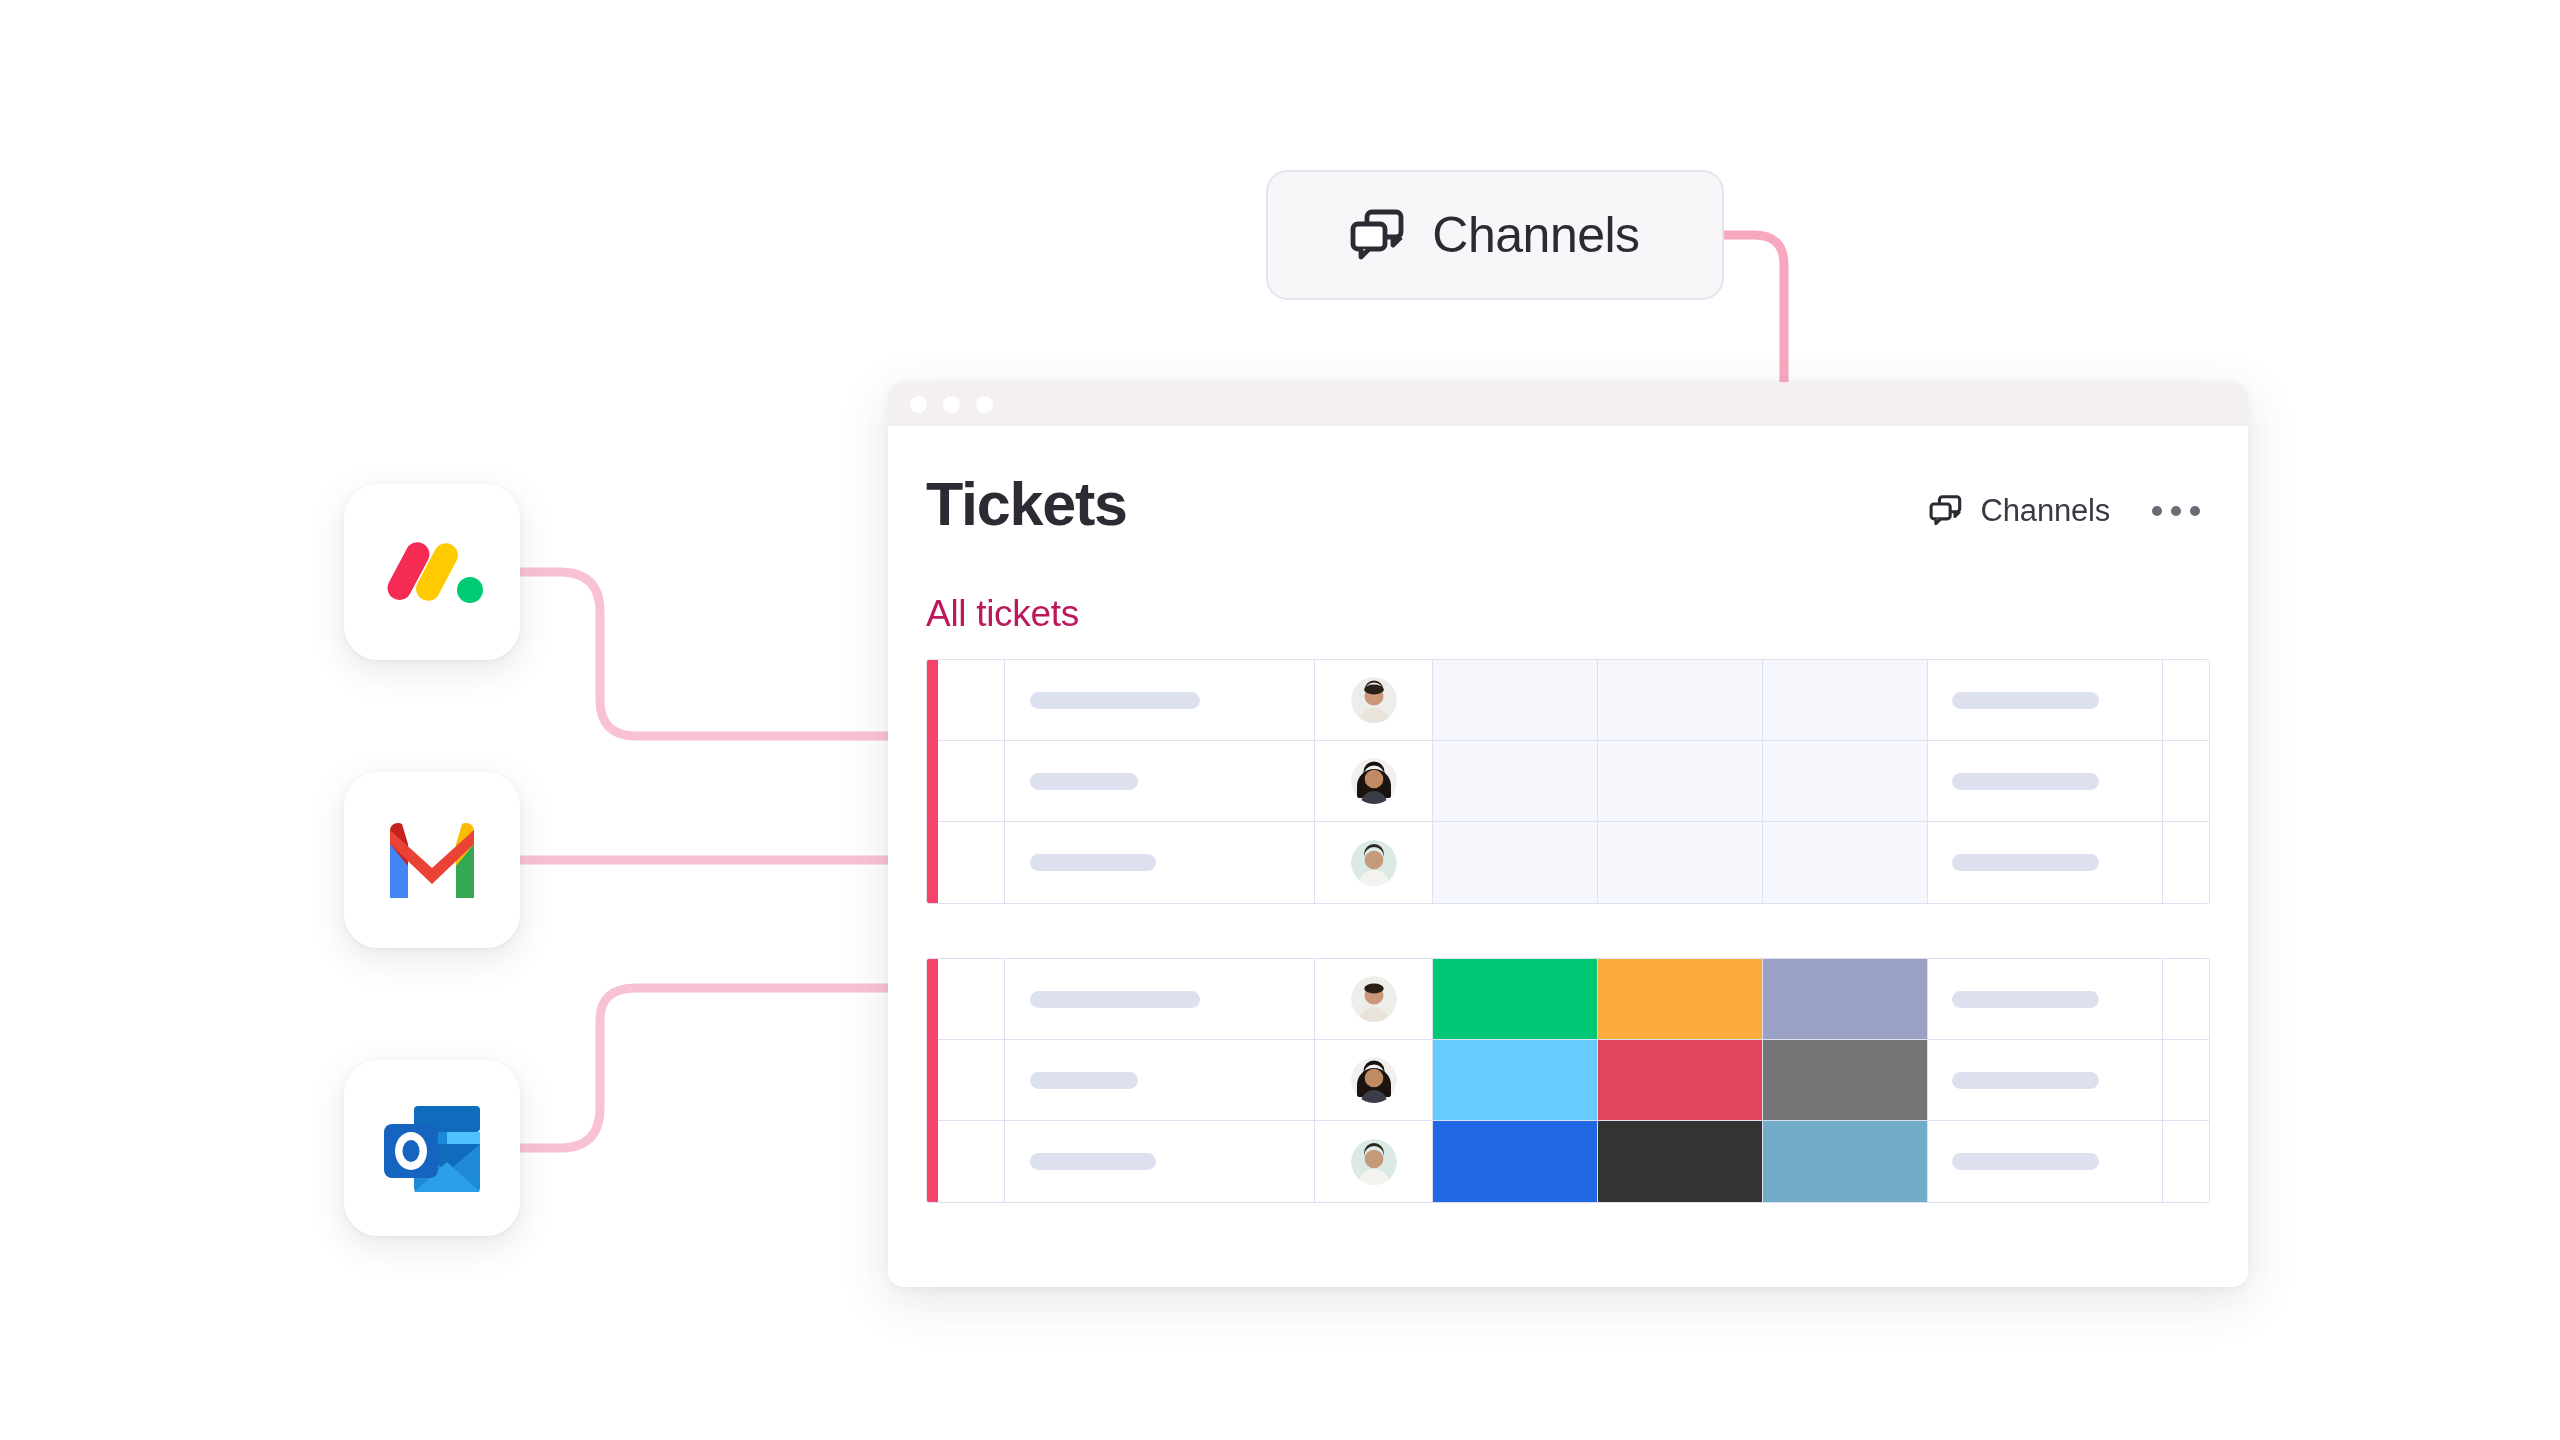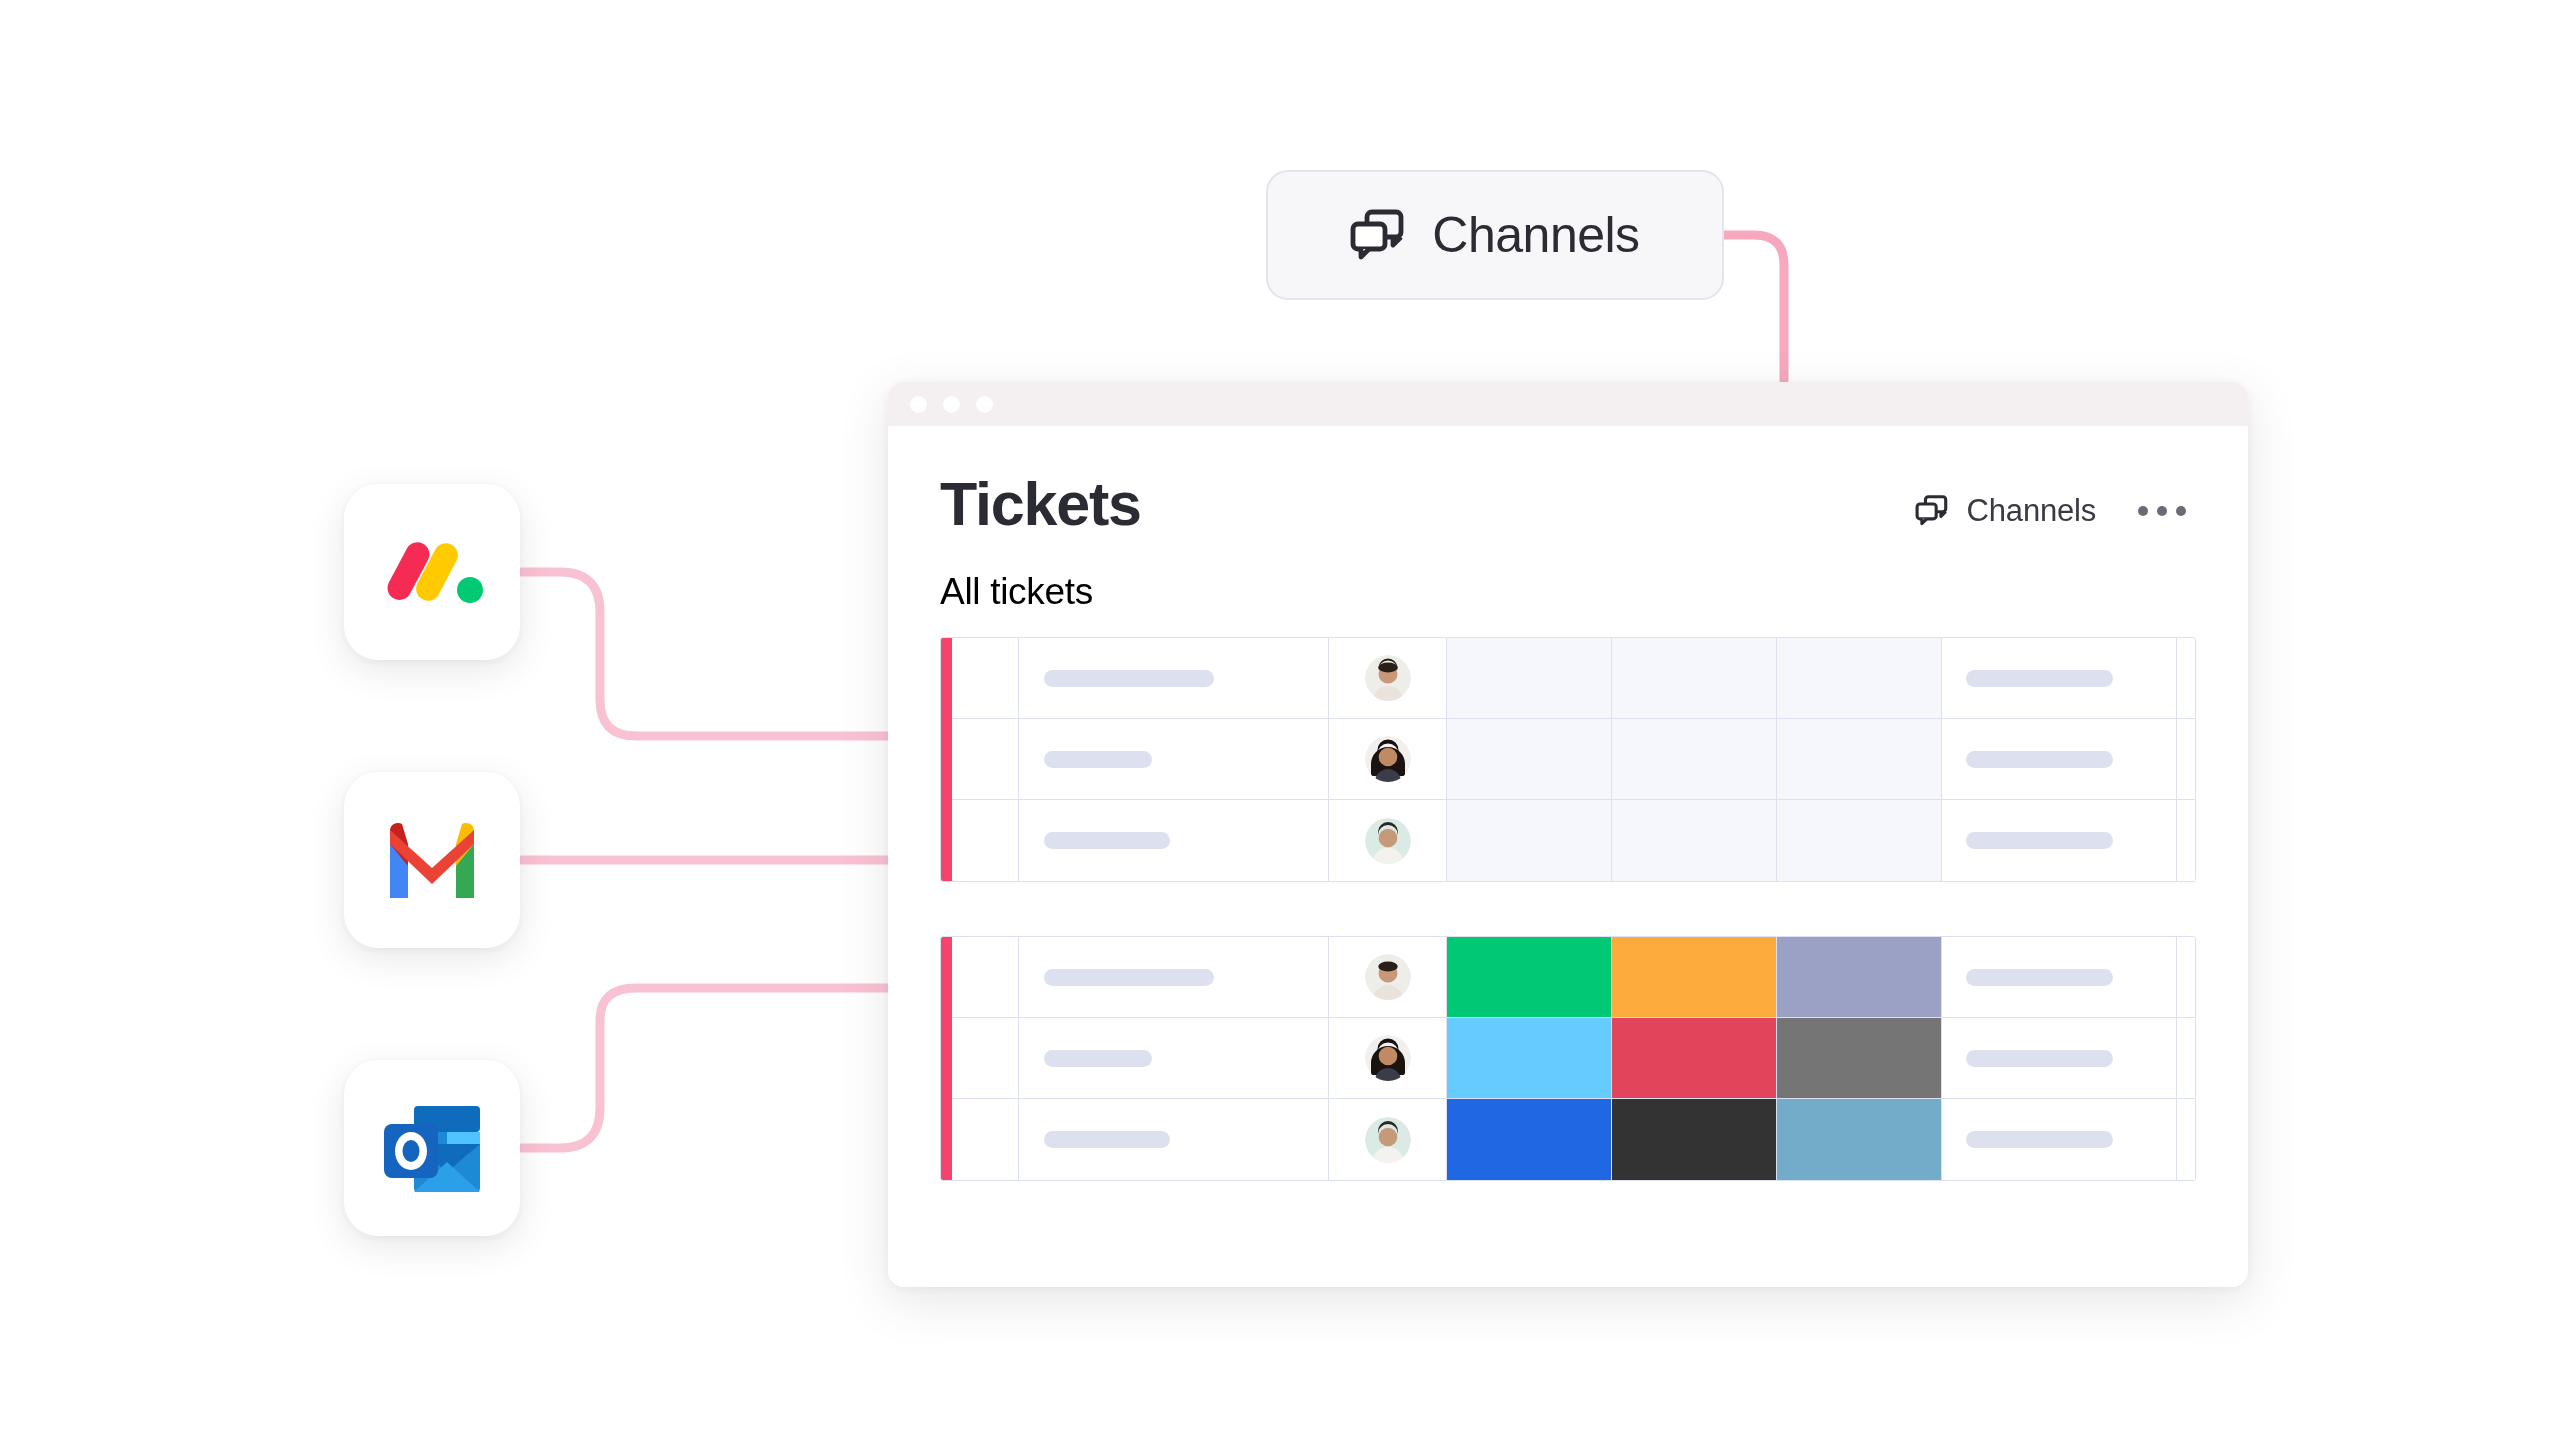--- a/index.html
+++ b/index.html
@@ -74,21 +74,21 @@
     gap: 16px;
   }
   .chrome-dot {
     width: 17px; height: 17px;
     border-radius: 50%;
     background: #ffffff;
   }
 
   .window-body {
     position: relative;
-    padding: 0 52px;
+    padding: 0 38px;
     height: 861px;
     background: #ffffff;
   }
 
   .window-header-row {
     display: flex;
     align-items: center;
     justify-content: space-between;
     padding-top: 48px;
   }
@@ -122,23 +122,23 @@
     align-items: center;
     gap: 9px;
   }
   .more-menu span {
     width: 10px; height: 10px;
     border-radius: 50%;
     background: #6B6B76;
   }
 
   .group-title {
-    margin-top: 36px;
+    margin-top: 58px;
     font-size: 37px;
-    color: #000000;
+    color: #be185d;
     letter-spacing: -0.3px;
   }
 
   
   .tbl-group { margin-top: 24px; }
   .tbl-group.second { margin-top: 54px; }
 
   .tbl {
     display: flex;
     border: 1px solid #DCE0F0;

